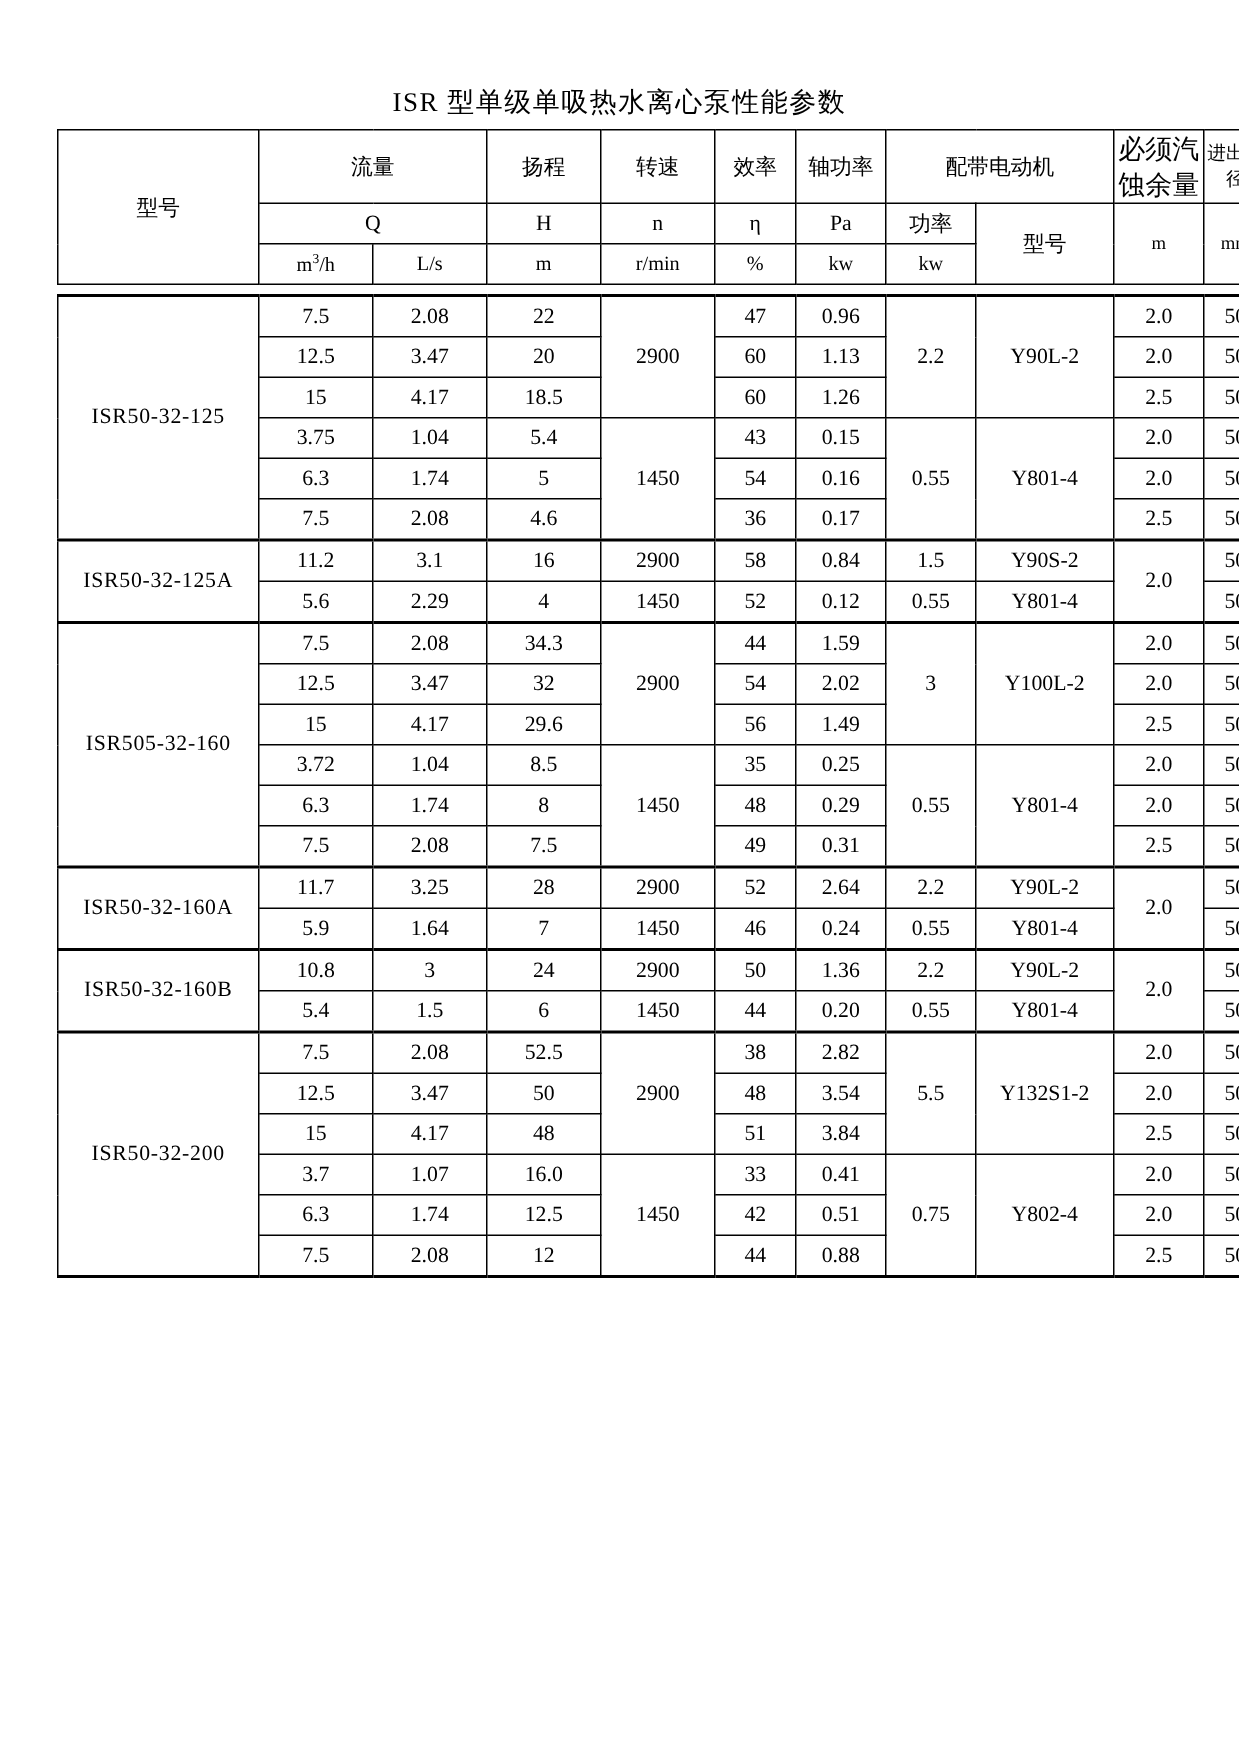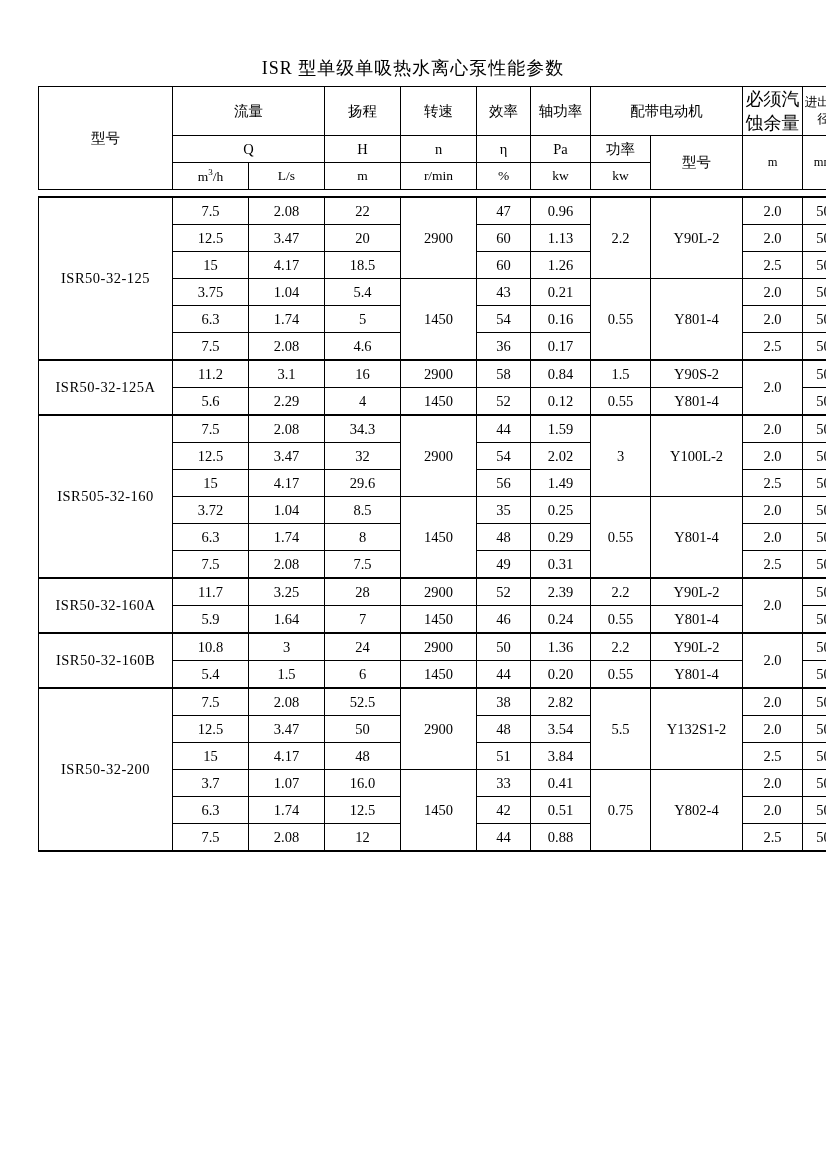--- a/index.html
+++ b/index.html
@@ -173,21 +173,21 @@
           <td>1.26</td>
           <td>2.5</td>
           <td>50</td>
         </tr>
         <tr class="body-row">
           <td>3.75</td>
           <td>1.04</td>
           <td>5.4</td>
           <td rowspan="3" class="grp-bottom">1450</td>
           <td>43</td>
-          <td>0.21</td>
+          <td>0.15</td>
           <td rowspan="3" class="grp-bottom">0.55</td>
           <td rowspan="3" class="grp-bottom">Y801-4</td>
           <td>2.0</td>
           <td>50</td>
         </tr>
         <tr class="body-row">
           <td>6.3</td>
           <td>1.74</td>
           <td>5</td>
           <td>54</td>
@@ -289,21 +289,21 @@
           <td class="grp-bottom">2.5</td>
           <td class="grp-bottom">50</td>
         </tr>
         <tr class="body-row">
           <td rowspan="2" class="model-cell grp-top grp-bottom">ISR50-32-160A</td>
           <td class="grp-top">11.7</td>
           <td class="grp-top">3.25</td>
           <td class="grp-top">28</td>
           <td class="grp-top">2900</td>
           <td class="grp-top">52</td>
-          <td class="grp-top">2.39</td>
+          <td class="grp-top">2.64</td>
           <td class="grp-top">2.2</td>
           <td class="grp-top">Y90L-2</td>
           <td rowspan="2" class="grp-top grp-bottom">2.0</td>
           <td class="grp-top">50</td>
         </tr>
         <tr class="body-row">
           <td class="grp-bottom">5.9</td>
           <td class="grp-bottom">1.64</td>
           <td class="grp-bottom">7</td>
           <td class="grp-bottom">1450</td>

